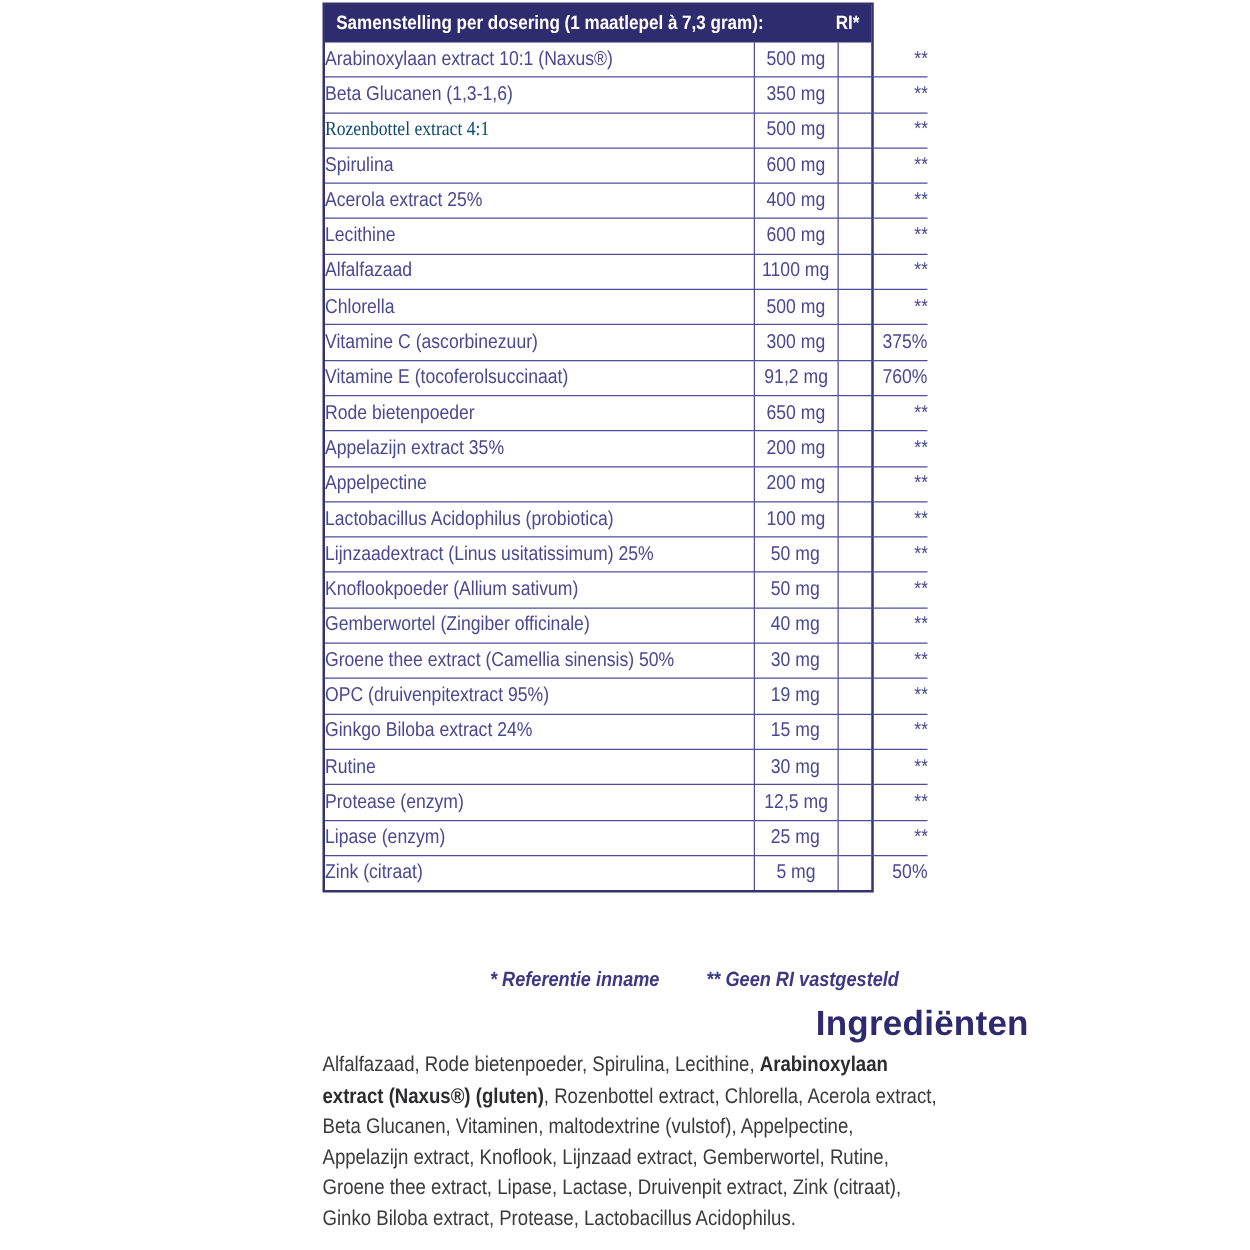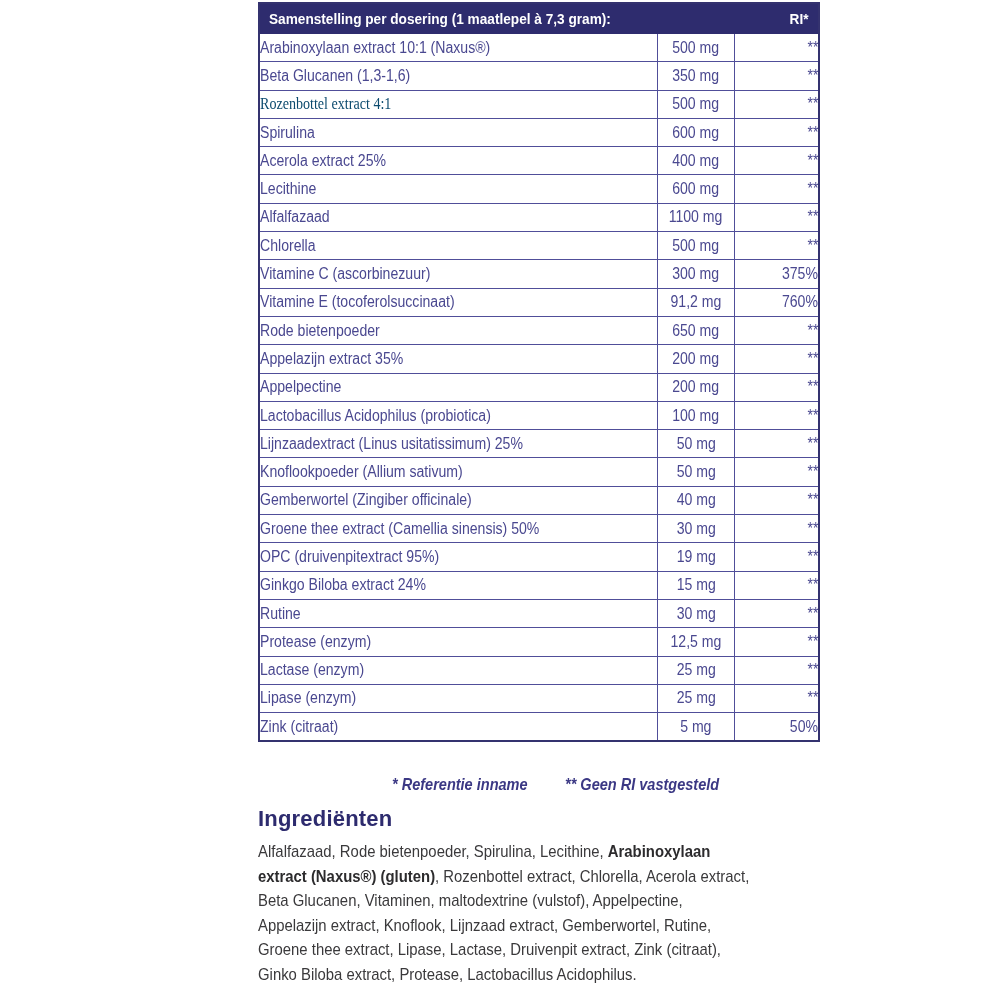--- a/index.html
+++ b/index.html
@@ -4,21 +4,21 @@
 <style>
   html,body{margin:0;padding:0;}
   body{
     width:1000px;height:1000px;background:#ffffff;overflow:hidden;
     font-family:"Liberation Sans", sans-serif;
   }
   .page{position:relative;width:1000px;height:1000px;background:#fff;}
 
   
   .tablewrap{
-    position:absolute;left:258px;top:2px;width:562px;
+    position:absolute;left:258px;top:2px;width:441px;
     border:2px solid #34326f;background:#fff;box-sizing:border-box;
   }
   .thead{
     height:30px;background:#2e2c6e;color:#ffffff;
     display:flex;align-items:center;justify-content:space-between;
     padding:0 9px;font-weight:bold;font-size:15.5px;
   }
   table.comp{border-collapse:collapse;width:100%;table-layout:fixed;border:hidden;}
   table.comp td{
     border:1.4px solid #504e99;height:27.3px;padding:0;
@@ -38,22 +38,22 @@
   .footnote{
     position:absolute;left:258px;top:775px;width:482px;
     text-align:right;font-style:italic;font-weight:bold;
     font-size:16.5px;color:#3b3884;
   }
   .footnote .cond{margin-left:14px;}
 
   
   .ingredients{position:absolute;left:258px;top:806px;width:565px;}
   .ingredients h2{
-    margin:0 0 8px 0;font-size:22px;line-height:26px;
-    color:#2d2b6e;font-weight:bold;letter-spacing:0.2px;
+    margin:0 0 8px 0;font-size:28px;line-height:26px;
+    color:#2d2b6e;font-weight:bold;letter-spacing:0.2px;text-align:right;
   }
   .ingredients p{
     margin:0;width:565px;font-size:17px;line-height:24.6px;color:#3a393b;
     transform:scaleX(0.875);transform-origin:left top;
   }
   .ingredients p b{color:#2c2b2d;}
 </style>
 </head>
 <body>
 
@@ -175,25 +175,20 @@
             <td class="n" style="color: rgb(74, 72, 144); border-color: rgb(80, 78, 153);"><span class="cond">Rutine</span></td>
             <td class="a" style="color: rgb(74, 72, 144); border-color: rgb(80, 78, 153);"><span class="cond">30 mg</span></td>
             <td class="r" style="color: rgb(74, 72, 144); border-color: rgb(80, 78, 153);"><span class="cond">**</span></td>
           </tr>
           <tr>
             <td class="n" style="color: rgb(74, 72, 144); border-color: rgb(80, 78, 153);"><span class="cond">Protease (enzym)</span></td>
             <td class="a" style="color: rgb(74, 72, 144); border-color: rgb(80, 78, 153);"><span class="cond">12,5 mg</span></td>
             <td class="r" style="color: rgb(74, 72, 144); border-color: rgb(80, 78, 153);"><span class="cond">**</span></td>
           </tr>
           <tr>
-            <td class="n" style="color: rgb(74, 72, 144); border-color: rgb(80, 78, 153);"><span class="cond">Lactase (enzym)</span></td>
-            <td class="a" style="color: rgb(74, 72, 144); border-color: rgb(80, 78, 153);"><span class="cond">25 mg</span></td>
-            <td class="r" style="color: rgb(74, 72, 144); border-color: rgb(80, 78, 153);"><span class="cond">**</span></td>
-          </tr>
-          <tr>
             <td class="n" style="color: rgb(74, 72, 144); border-color: rgb(80, 78, 153);"><span class="cond">Lipase (enzym)</span></td>
             <td class="a" style="color: rgb(74, 72, 144); border-color: rgb(80, 78, 153);"><span class="cond">25 mg</span></td>
             <td class="r" style="color: rgb(74, 72, 144); border-color: rgb(80, 78, 153);"><span class="cond">**</span></td>
           </tr>
           <tr>
             <td class="n" style="color: rgb(74, 72, 144); border-color: rgb(80, 78, 153);"><span class="cond">Zink (citraat)</span></td>
             <td class="a" style="color: rgb(74, 72, 144); border-color: rgb(80, 78, 153);"><span class="cond">5 mg</span></td>
             <td class="r" style="color: rgb(74, 72, 144); border-color: rgb(80, 78, 153);"><span class="cond">50%</span></td>
           </tr>
         </tbody>

